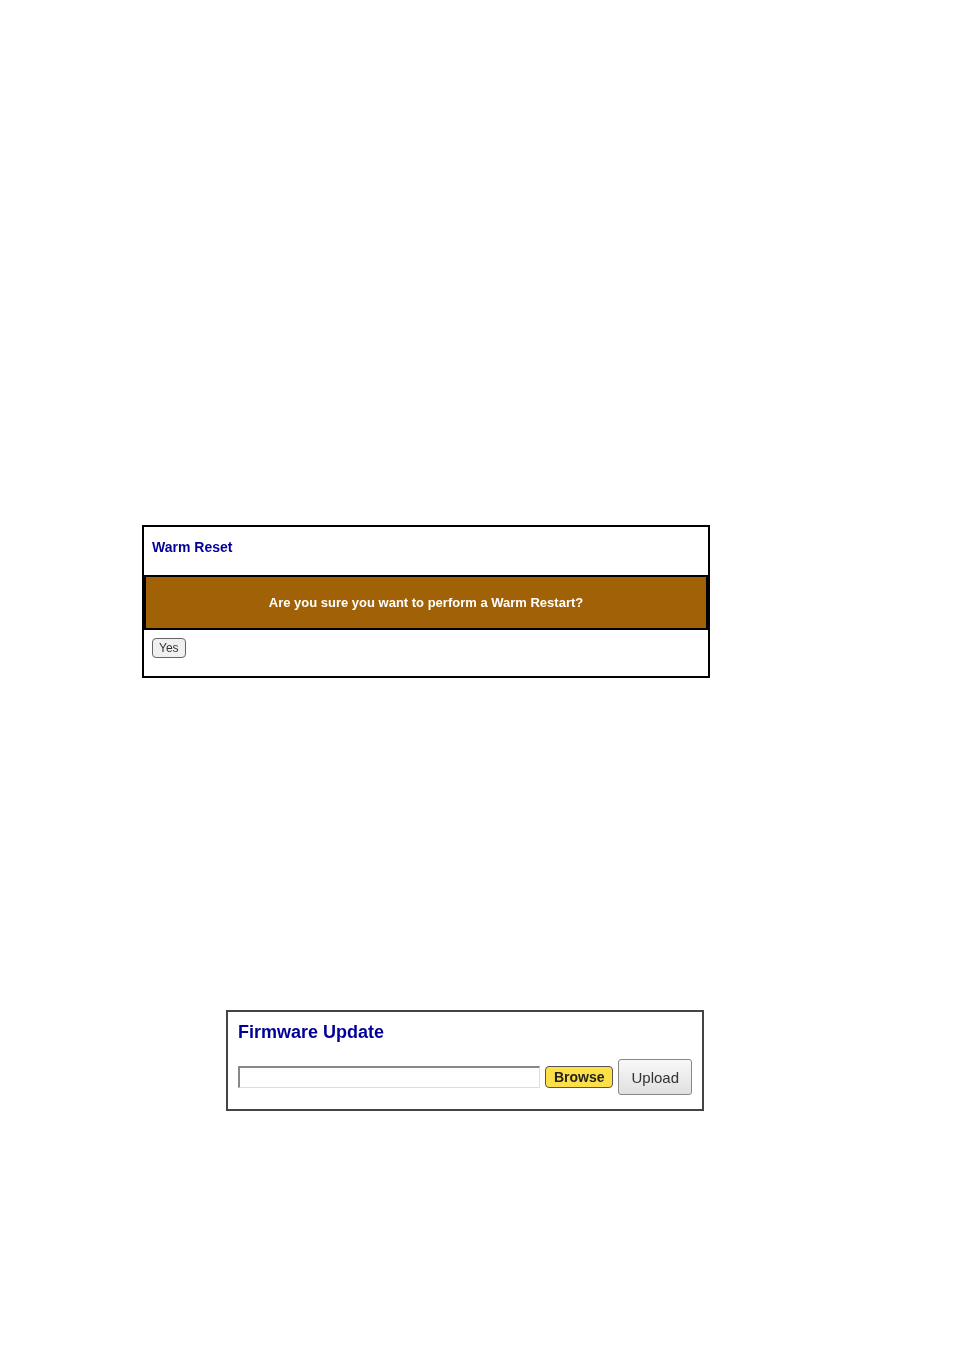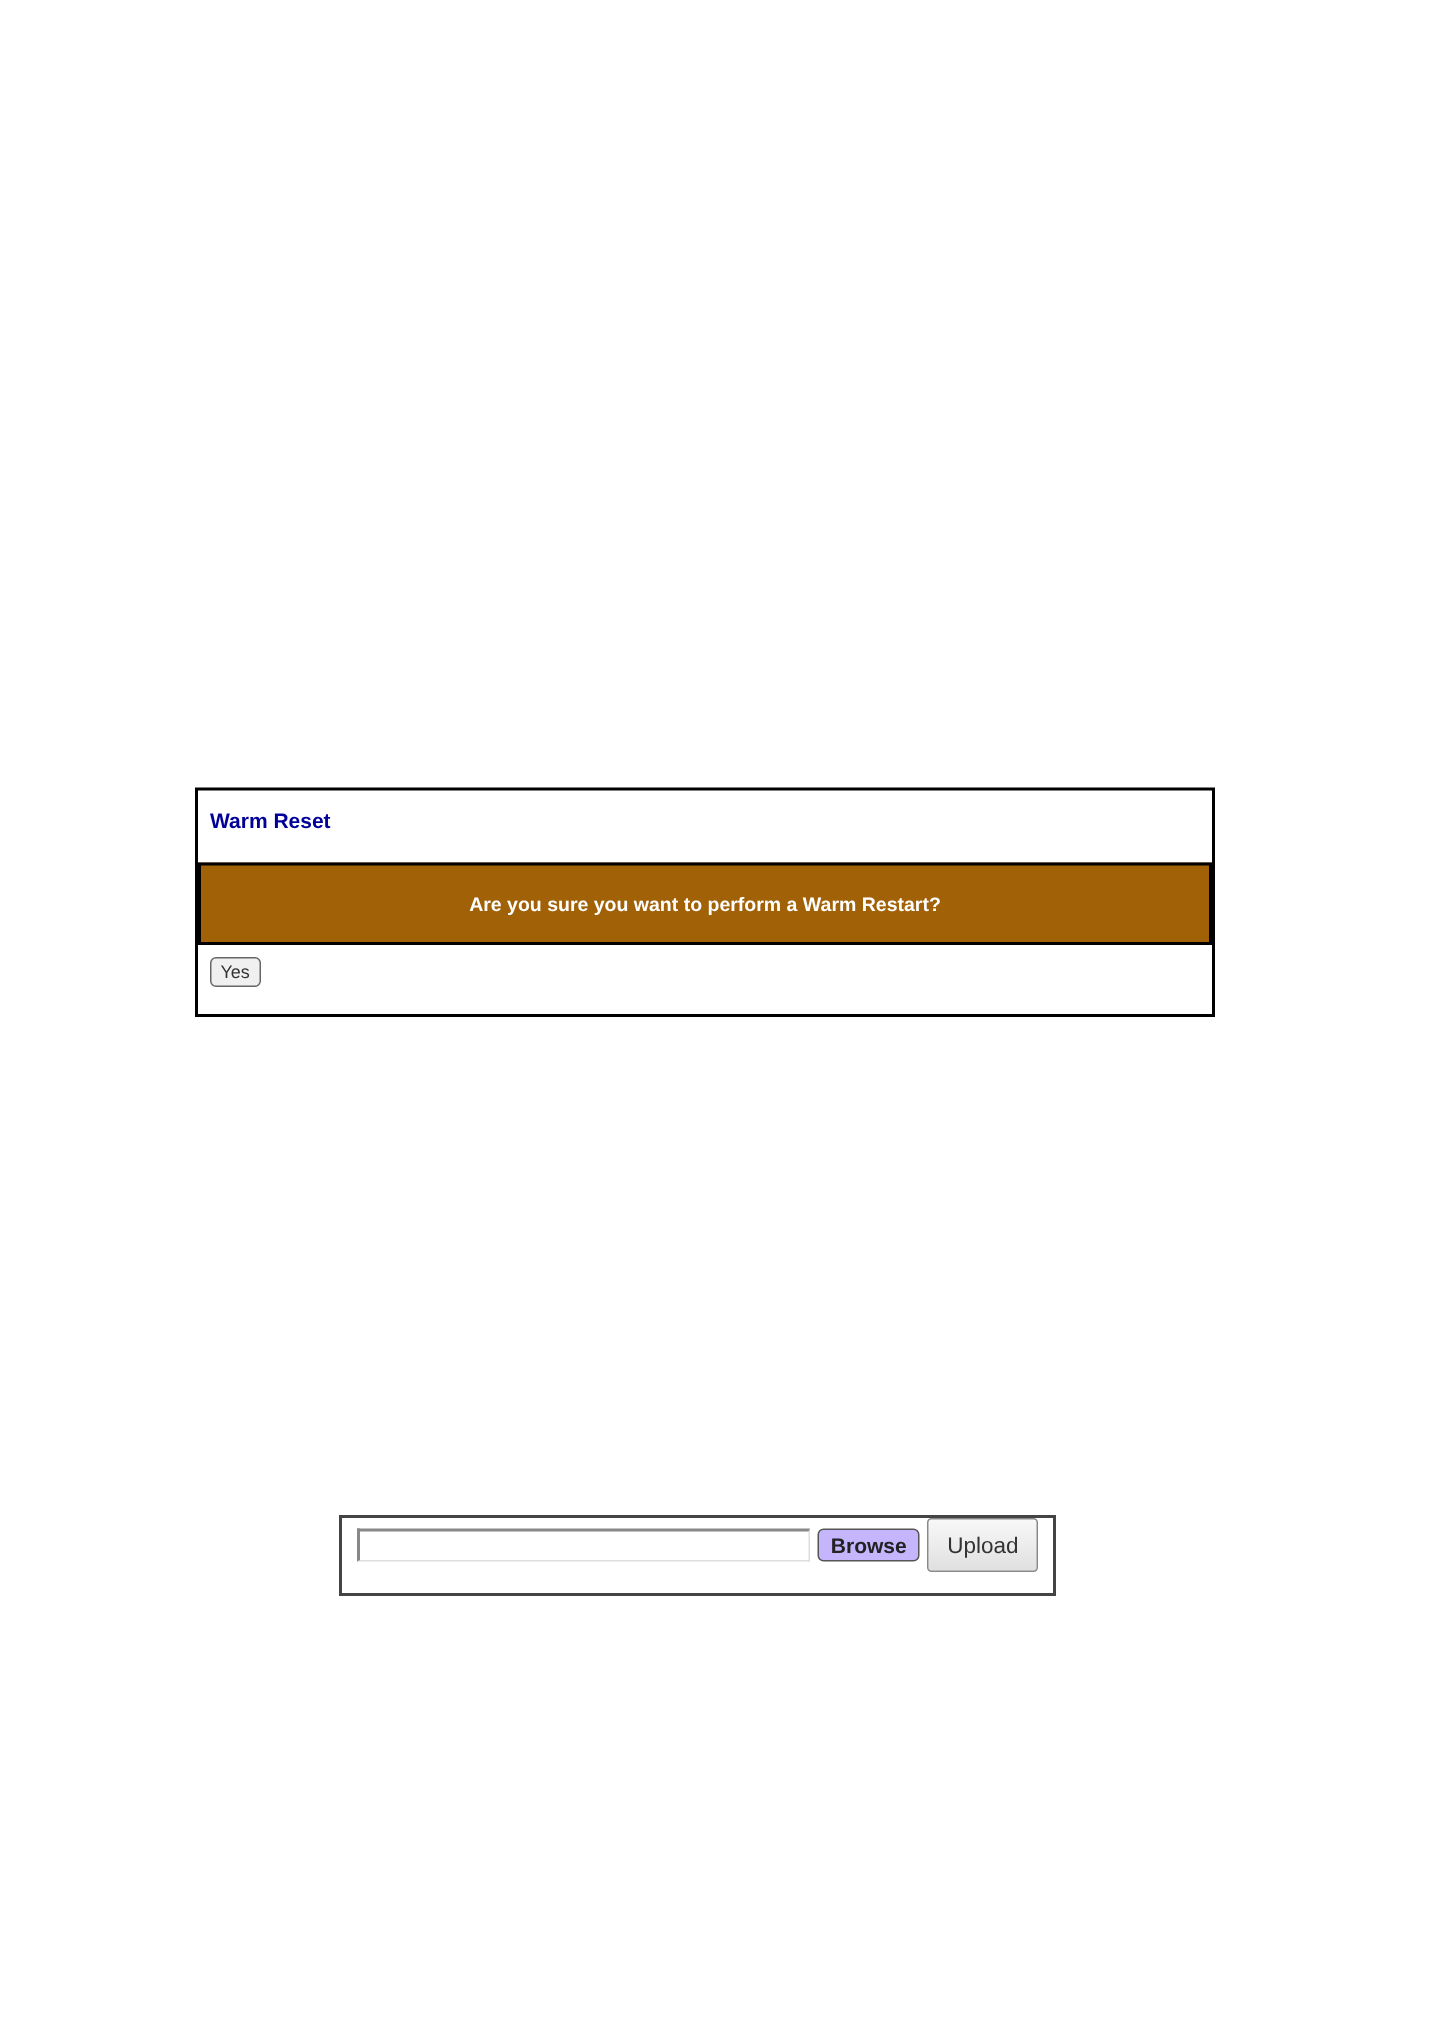--- a/index.html
+++ b/index.html
@@ -8,23 +8,23 @@
       box-sizing: border-box;
     }
     body {
       width: 954px;
       height: 1349px;
       background: #ffffff;
       font-family: Arial, Helvetica, sans-serif;
     }
     .warm-reset-panel {
       position: absolute;
-      left: 130px;
+      left: 142px;
       top: 525px;
-      width: 680px;
+      width: 568px;
       border: 2px solid #000000;
       background: #ffffff;
       padding-bottom: 14px;
     }
     .warm-reset-title {
       color: #000099;
       font-size: 14px;
       font-weight: bold;
       padding: 12px 8px 20px 8px;
     }
@@ -79,21 +79,21 @@
       border-right: 1px solid #dddddd;
       border-bottom: 1px solid #dddddd;
       background: #ffffff;
       font-size: 13px;
       padding: 0 4px;
     }
     .firmware-browse-btn {
       height: 22px;
       border: 1px solid #555555;
       border-radius: 4px;
-      background: #c4b5fd;
+      background: #fde047;
       color: #222222;
       font-size: 14px;
       font-weight: bold;
       padding: 0 8px;
       cursor: pointer;
     }
     .firmware-upload-btn {
       height: 36px;
       border: 1px solid #888888;
       border-radius: 3px;
@@ -107,18 +107,19 @@
 </head>
 <body>
 
 <div class="warm-reset-panel">
   <div class="warm-reset-title">Warm Reset</div>
   <div class="warm-reset-banner">Are you sure you want to perform a Warm Restart?</div>
   <button class="warm-reset-yes-btn">Yes</button>
 </div>
 
 <div class="firmware-panel">
+  <div class="firmware-title">Firmware Update</div>
   <div class="firmware-row">
     <input type="text" class="firmware-input" value="" style="">
     <button class="firmware-browse-btn">Browse</button>
     <button class="firmware-upload-btn">Upload</button>
   </div>
 </div>
 
 </body></html>

